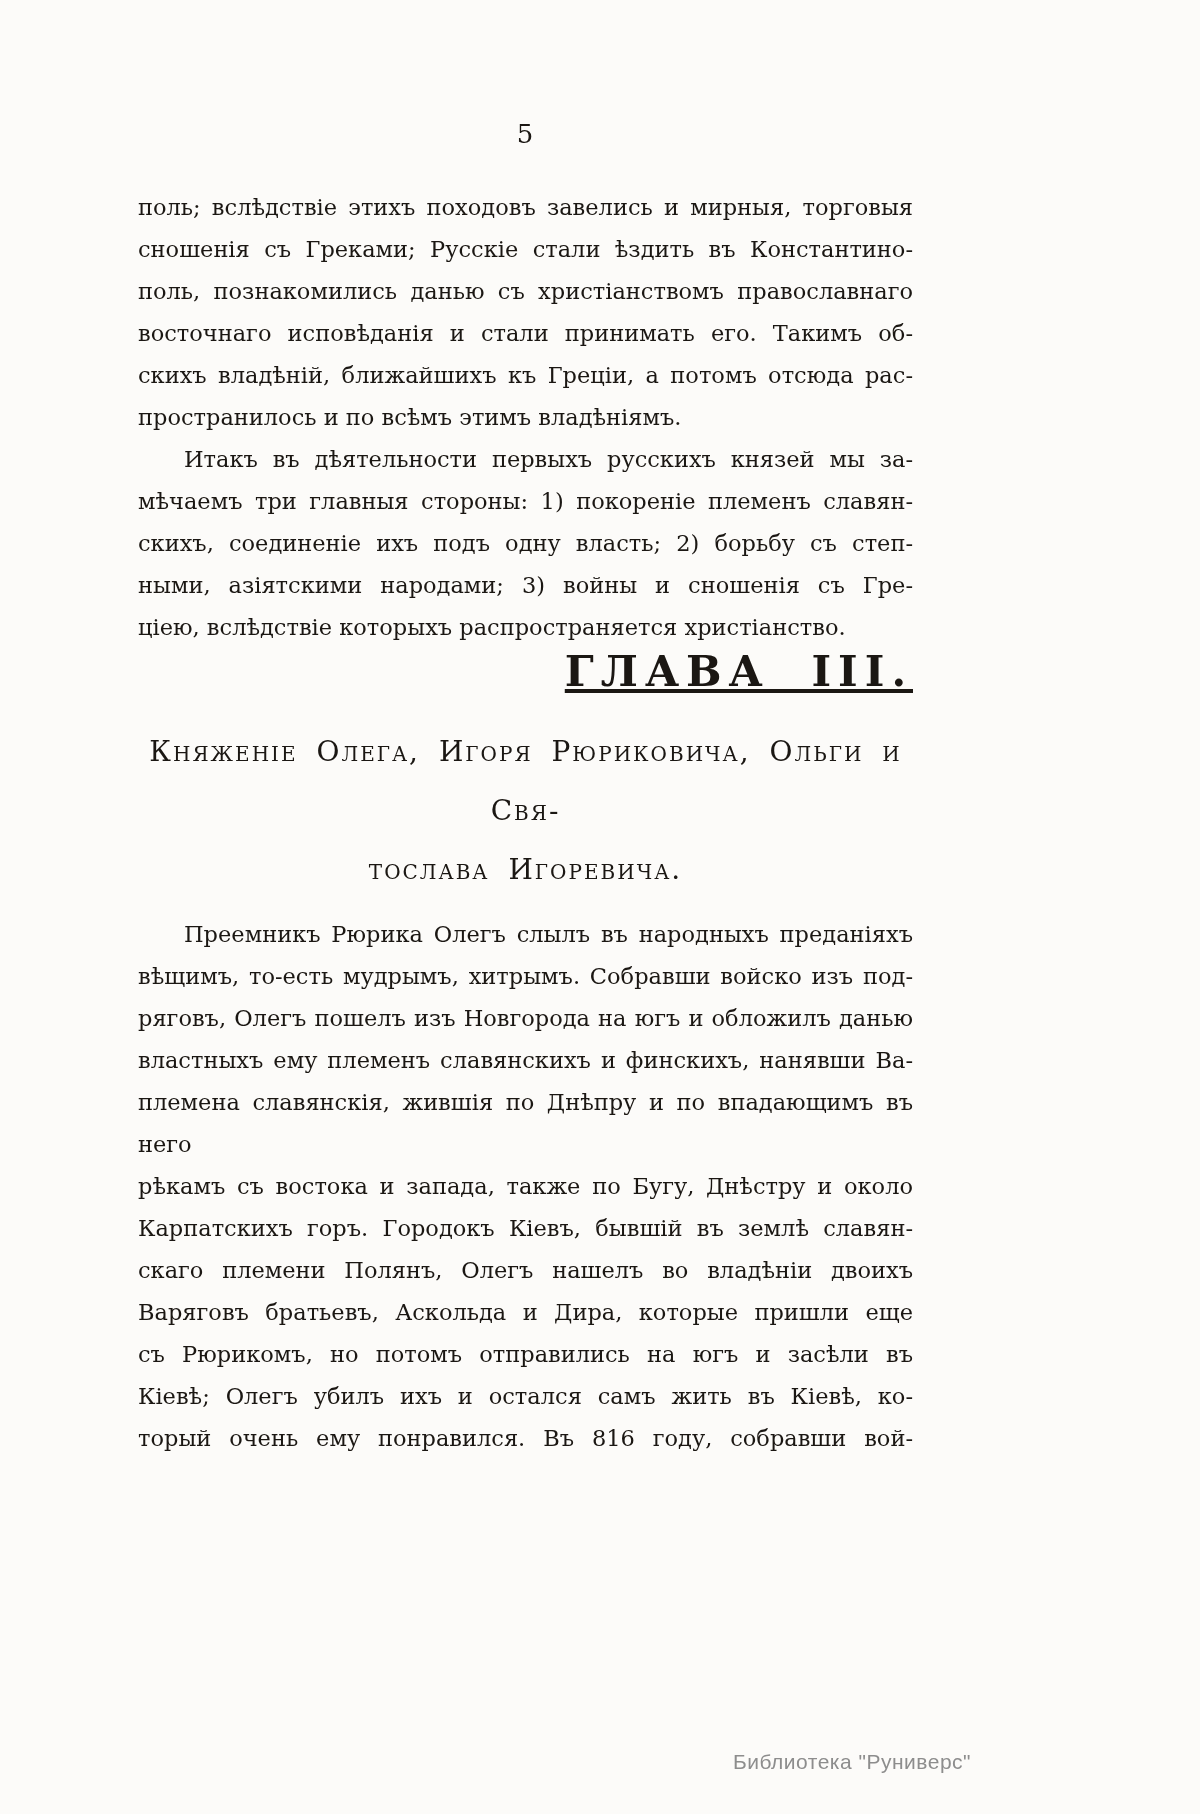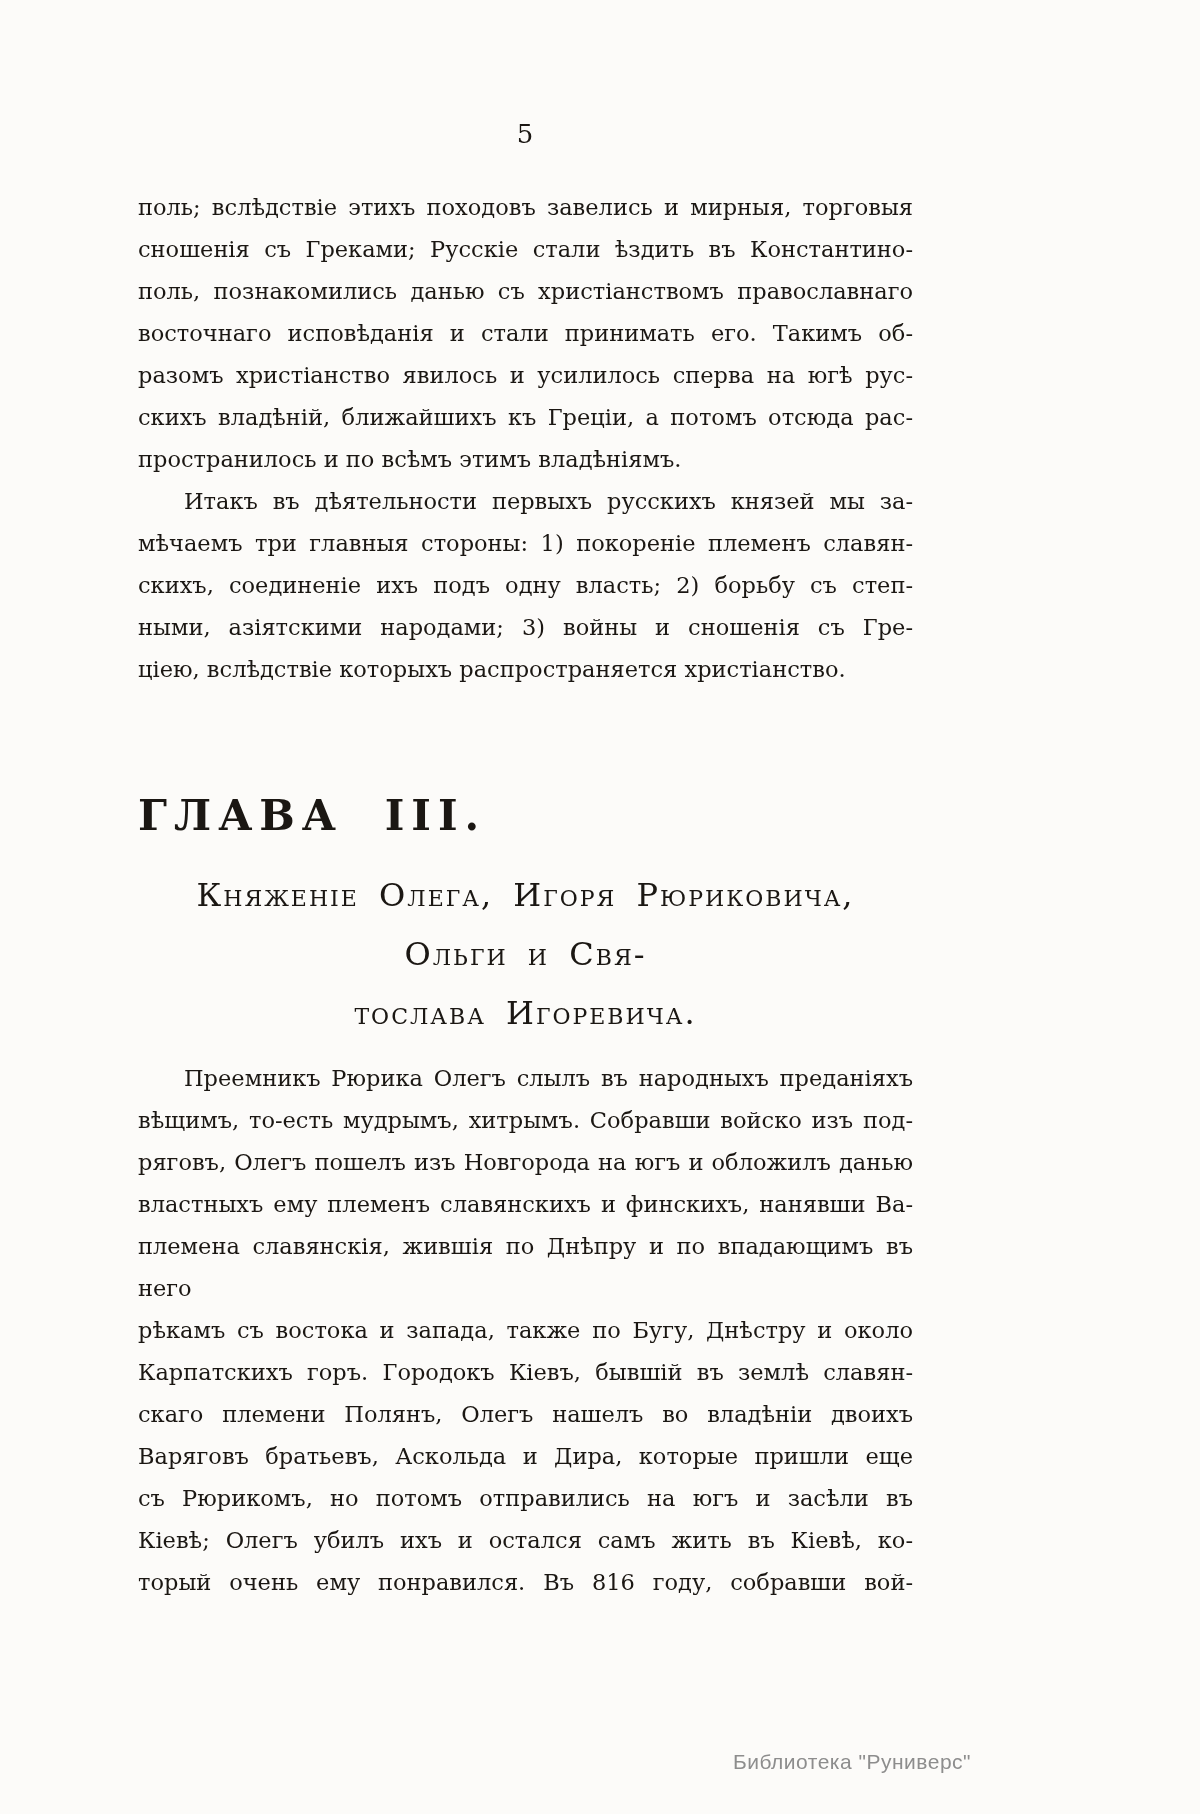--- a/index.html
+++ b/index.html
@@ -39,33 +39,33 @@
     text-align-last: justify;
   }
   .lline {
     text-align: center;
     text-align-last: left;
   }
   .indent {
     text-indent: 46px;
   }
   .chapter-title {
-    margin-top: 102px;
-    text-align: left;
+    text-align: right;
     font-size: 42px;
     font-weight: bold;
     letter-spacing: 7px;
     word-spacing: 20px;
     line-height: 48px;
+    text-decoration: underline;
   }
   .subtitle {
     margin-top: 26px;
     text-align: center;
     font-variant: small-caps;
-    font-size: 32px;
+    font-size: 28px;
     letter-spacing: 2px;
     word-spacing: 8px;
     line-height: 59px;
   }
   .body-para {
     margin-top: 14px;
   }
   .runiverse-footer {
     position: absolute;
     left: 733px;
@@ -82,21 +82,20 @@
 <div class="page">
   <div class="textblock">
 
     <div class="pagenum">5</div>
 
     <div class="para">
       <div class="jline">поль; вслѣдствіе этихъ походовъ завелись и мирныя, торговыя</div>
       <div class="jline">сношенія съ Греками;  Русскіе стали ѣздить въ Константино-</div>
       <div class="jline">поль, познакомились данью съ христіанствомъ православнаго</div>
       <div class="jline">восточнаго исповѣданія и стали принимать его.  Такимъ об-</div>
-      <div class="jline">разомъ христіанство явилось и усилилось сперва на югѣ рус-</div>
       <div class="jline">скихъ владѣній, ближайшихъ къ Греціи, а потомъ отсюда рас-</div>
       <div class="lline">пространилось и по всѣмъ этимъ владѣніямъ.</div>
     </div>
 
     <div class="para">
       <div class="jline indent">Итакъ въ дѣятельности первыхъ русскихъ князей мы за-</div>
       <div class="jline">мѣчаемъ три главныя стороны: 1) покореніе племенъ славян-</div>
       <div class="jline">скихъ, соединеніе ихъ подъ одну власть;  2) борьбу съ степ-</div>
       <div class="jline">ными, азіятскими народами; 3) войны и сношенія съ Гре-</div>
       <div class="lline">ціею, вслѣдствіе которыхъ распространяется христіанство.</div>

